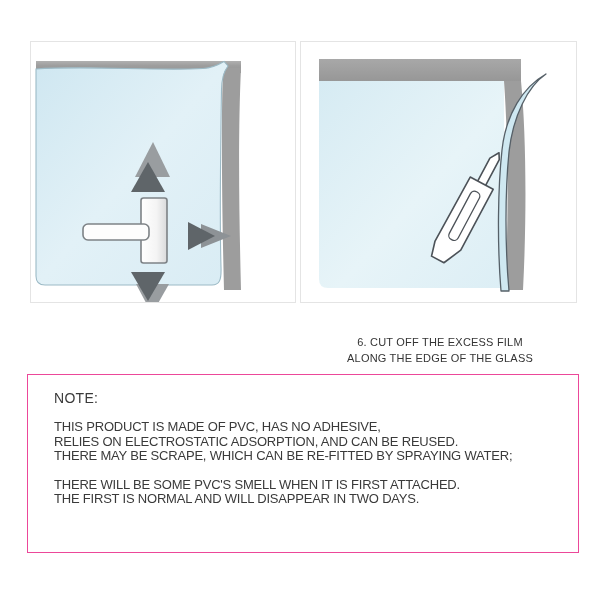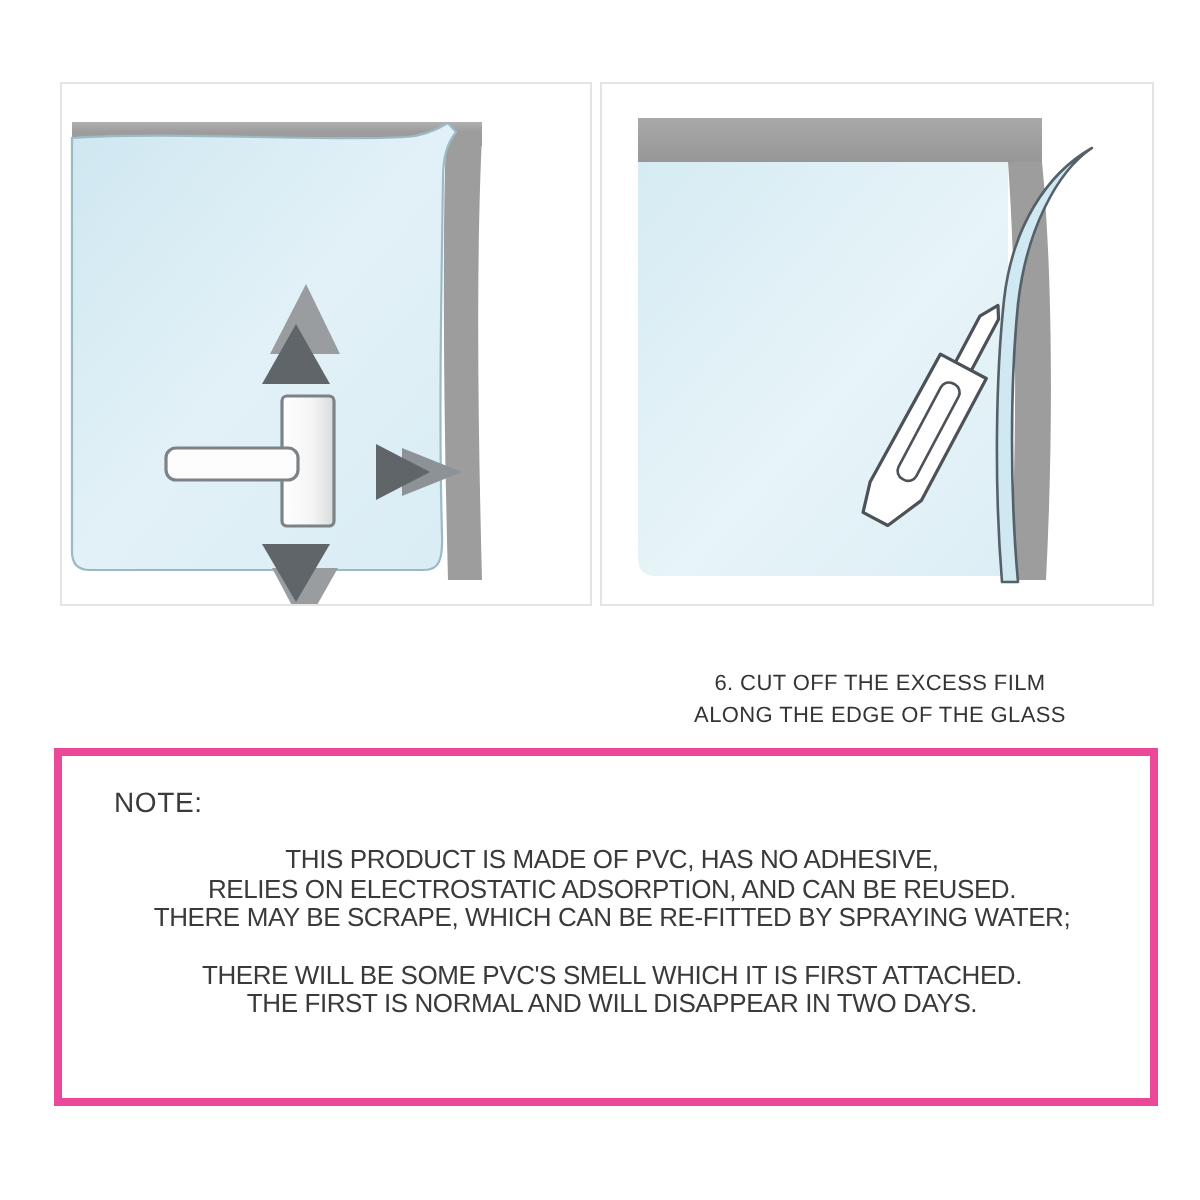--- a/index.html
+++ b/index.html
@@ -21,25 +21,25 @@
   .caption{
     position:absolute;top:314px;text-align:center;
     color:#343434;font-size:11px;line-height:16px;letter-spacing:.2px;
     font-weight:400;
   }
   #caption-left{left:10px;width:300px;}
   #caption-right{left:305px;width:270px;margin-top:20px;}
 
   .note-box{
     position:absolute;left:27px;top:374px;width:552px;height:179px;
-    border:4px solid #ec4899;background:#ffffff;box-sizing:border-box;
+    border:1px solid #ec4899;background:#ffffff;box-sizing:border-box;
     padding:15px 20px 0 26px;color:#3a3a3a;
   }
   .note-label{font-size:14px;letter-spacing:.3px;margin-bottom:14px;}
-  .note-para{margin:13px;font-size:13px;line-height:14.6px;letter-spacing:-0.2px;text-align:center;}
+  .note-para{margin:0;font-size:13px;line-height:14.6px;letter-spacing:-0.2px;}
   .note-para + .note-para{margin-top:14px;}
   .note-line{white-space:nowrap;}
 </style>
 </head>
 <body>
 
 <div class="canvas">
 
   <section class="panel" id="panel-left">
     <svg width="264" height="260" viewBox="0 0 264 260">
@@ -127,18 +127,18 @@
   </div>
 
   <div class="note-box">
     <div class="note-label">NOTE:</div>
     <p class="note-para">
       <span class="note-line" style="display:block">THIS PRODUCT IS MADE OF PVC, HAS NO ADHESIVE,</span>
       <span class="note-line" style="display:block">RELIES ON ELECTROSTATIC ADSORPTION, AND CAN BE REUSED.</span>
       <span class="note-line" style="display:block">THERE MAY BE SCRAPE, WHICH CAN BE RE-FITTED BY SPRAYING WATER;</span>
     </p>
     <p class="note-para">
-      <span class="note-line" style="display:block">THERE WILL BE SOME PVC'S SMELL WHICH IT IS FIRST ATTACHED.</span>
+      <span class="note-line" style="display:block">THERE WILL BE SOME PVC'S SMELL WHEN IT IS FIRST ATTACHED.</span>
       <span class="note-line" style="display:block">THE FIRST IS NORMAL AND WILL DISAPPEAR IN TWO DAYS.</span>
     </p>
   </div>
 
 </div>
 
 </body></html>

